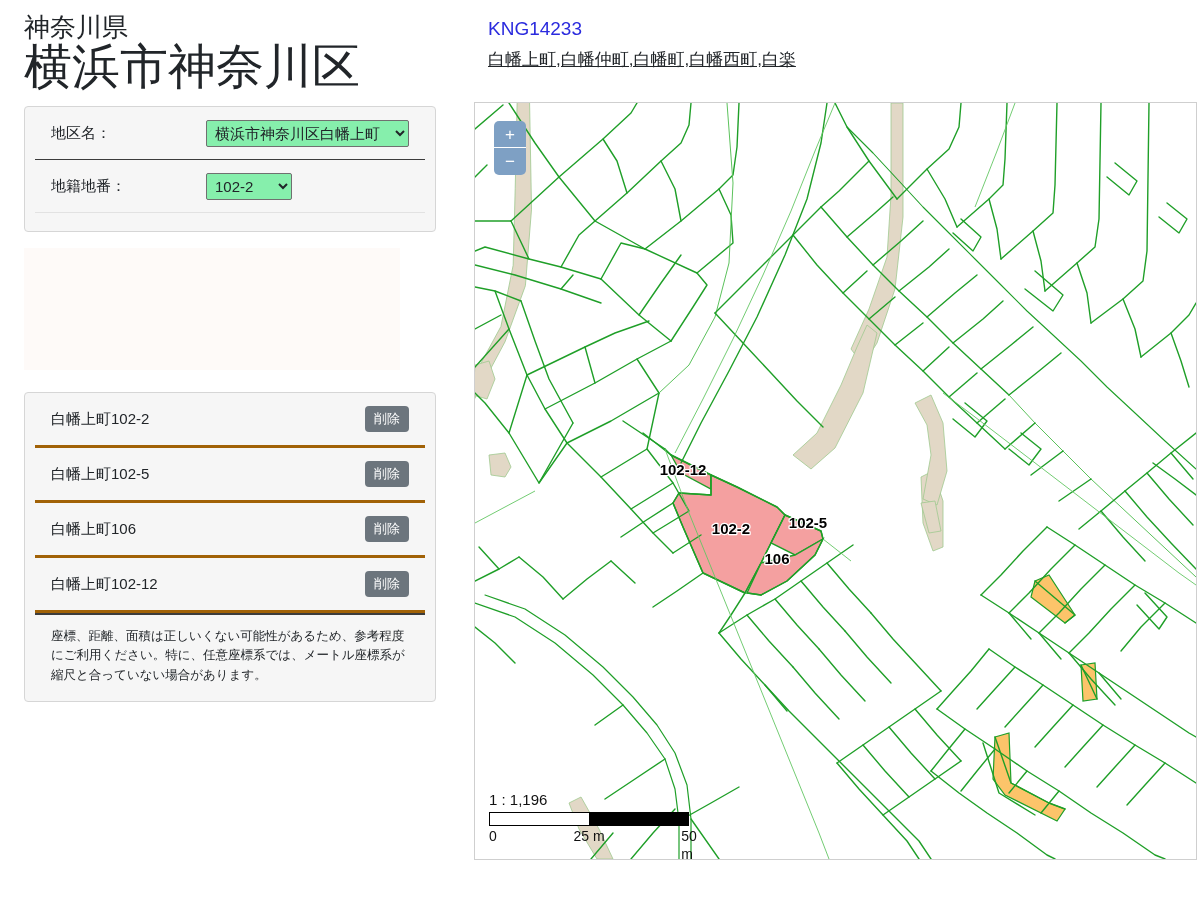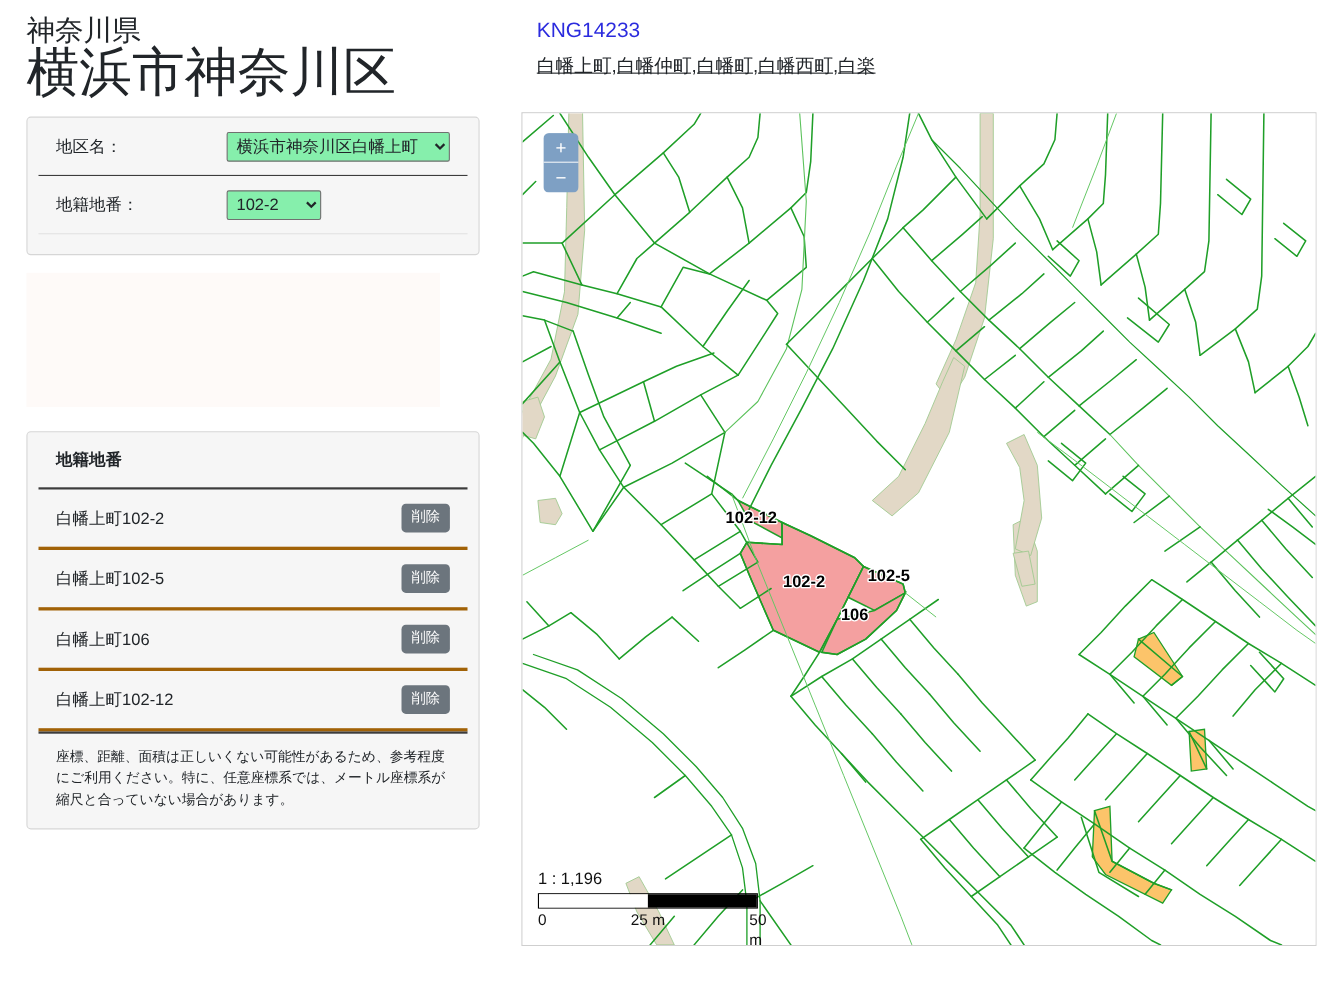--- a/index.html
+++ b/index.html
@@ -143,21 +143,21 @@
   }
   .list-row-label {
     font-size: 15px;
     color: #212529;
   }
   .del-btn {
     background: #6c757d;
     color: #fff;
     border: none;
     border-radius: 4px;
-    font-family: Liberation Mono, monospace;
+    font-family: Liberation Serif, serif;
     font-size: 13px;
     padding: 6px 9px;
     cursor: pointer;
     line-height: 1.1;
   }
   .note-divider {
     border-top: 2px solid #3c3c3c;
     margin: 0 10px;
   }
   .note {
@@ -308,21 +308,20 @@
           <option>102-2</option>
         </select>
       </div>
 
       <div class="panel-foot"></div>
     </div>
 
     <div id="info-box"></div>
 
     <div class="panel" id="list-panel">
-      <div class="list-title">地籍地番</div>
 
       <div class="list-row">
         <span class="list-row-label">白幡上町102-2</span>
         <button class="del-btn">削除</button>
       </div>
       <div class="list-row">
         <span class="list-row-label">白幡上町102-5</span>
         <button class="del-btn">削除</button>
       </div>
       <div class="list-row">

